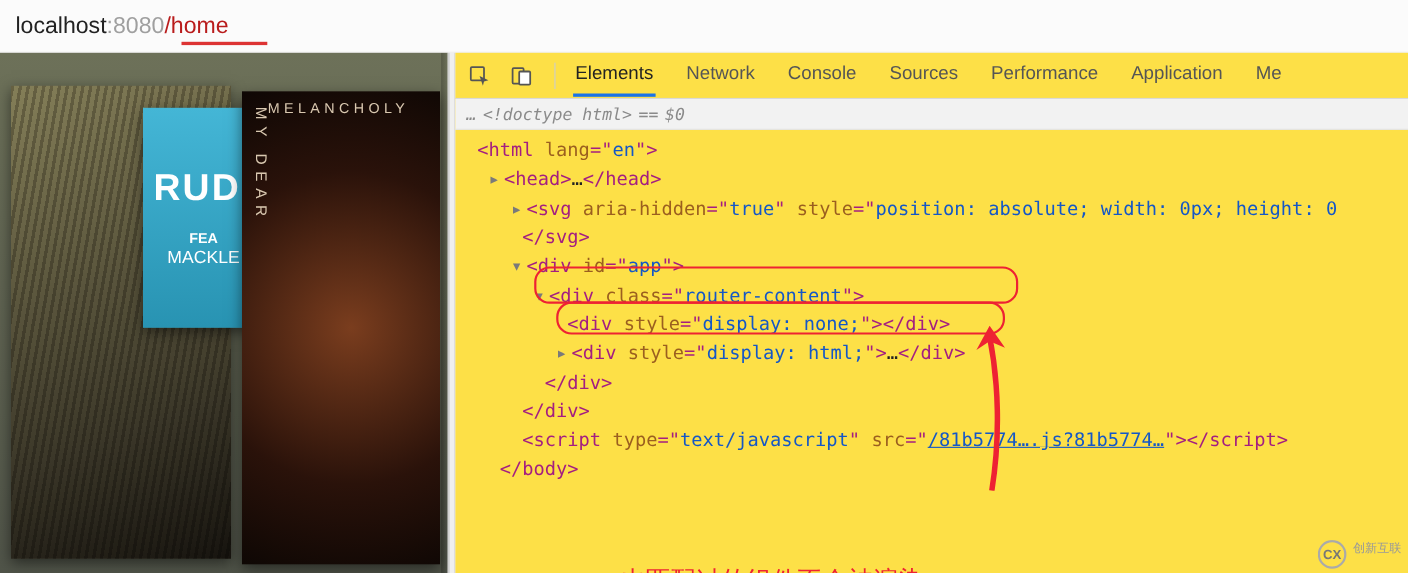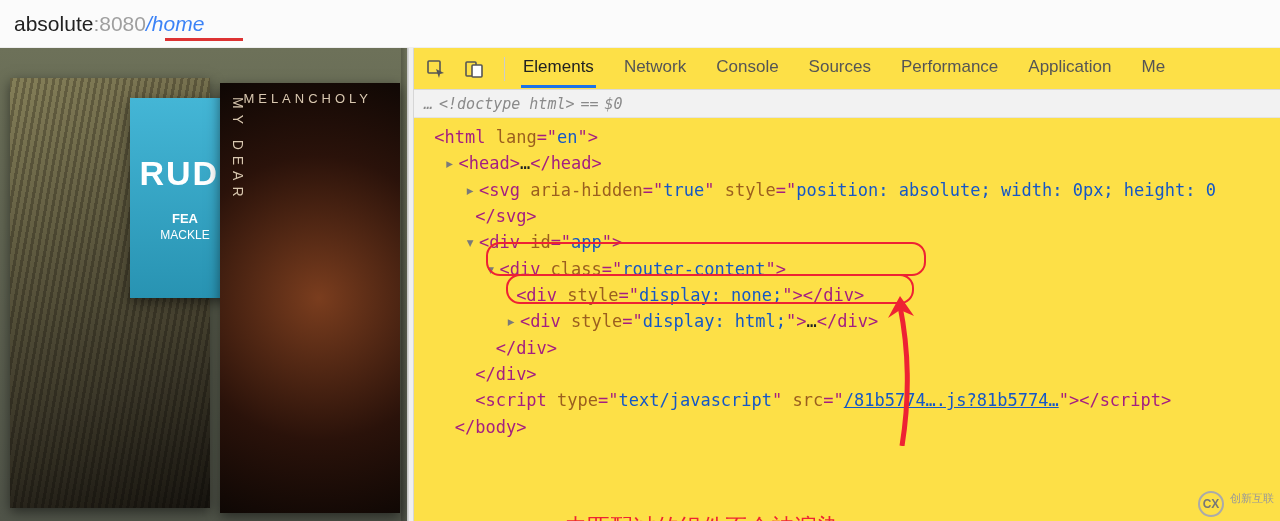--- a/index.html
+++ b/index.html
@@ -1,31 +1,31 @@
 <!DOCTYPE html>
 <html><head>
 <meta charset="utf-8">
 <style>
   * { box-sizing: border-box; margin: 0; padding: 0; }
   html, body { width: 1280px; height: 521px; font-family: -apple-system, BlinkMacSystemFont, "Segoe UI", Arial, sans-serif; overflow: hidden; background: #fff; }
   .address-bar { height: 48px; display: flex; align-items: center; padding: 0 14px; font-size: 21px; color: #222; border-bottom: 1px solid #eee; background: #fbfbfb; }
   .address-bar .host { color: #222; }
   .address-bar .port { color: #9f9f9f; text-align: center; }
-  .address-bar .path { color: #3b82f6; font-style: italic; }
+  .address-bar .path { color: #b91c1c; }
   .address-underline { position: absolute; top: 38px; left: 165px; width: 78px; height: 3px; background: #d33; }
   .main { display: flex; height: calc(521px - 48px); }
   .left-pane { width: 408px; height: 100%; position: relative; background: linear-gradient(180deg,#6d7159 0%, #505449 100%); border-right: 1px solid #c7c7c7; overflow: hidden; }
   .left-pane::after { content:""; position:absolute; right:0; top:0; bottom:0; width:6px; background: linear-gradient(90deg, rgba(0,0,0,0.2), rgba(0,0,0,0)); }
   .album { position: absolute; box-shadow: 0 4px 12px rgba(0,0,0,0.5); }
   .album.a1 { left: 10px; top: 30px; width: 200px; height: 430px; background: linear-gradient(160deg,#8b8660 0%, #3e3a2c 70%, #181510 100%); }
   .album.a1 .reed { position:absolute; inset:0; background: repeating-linear-gradient(100deg, rgba(60,50,25,0.35) 0 3px, rgba(170,160,110,0.15) 3px 7px); mix-blend-mode: multiply; }
   .album.a2 { left: 130px; top: 50px; width: 110px; height: 200px; background: linear-gradient(180deg,#44b6d6 0%, #2893b2 100%); color:#fff; display:flex; flex-direction:column; justify-content:center; align-items:center; }
   .album.a2 .title { font-size: 34px; font-weight: 900; letter-spacing: 2px; }
   .album.a2 .sub1 { font-size: 13px; font-weight:700; margin-top:18px; }
-  .album.a2 .sub2 { font-size: 12px; margin-top:2px; }
+  .album.a2 .sub2 { font-size: 16px; margin-top:2px; }
   .album.a3 { left: 220px; top: 35px; width: 180px; height: 430px; background: radial-gradient(circle at 55% 50%, #7a3d1e 0%, #2a120a 60%, #0e0704 100%); color:#caa; }
   .album.a3 .vtext { position:absolute; left:10px; top:14px; writing-mode: vertical-rl; font-size: 14px; letter-spacing: 6px; color:#d9c8b0; }
   .album.a3 .htext { position:absolute; top:8px; right:28px; font-size: 13px; letter-spacing: 4px; color:#d9c8b0; }
   .resizer { width: 6px; background: #efefef; border-left:1px solid #d6d6d6; border-right:1px solid #d6d6d6; cursor: col-resize; }
   .devtools { flex: 1; height: 100%; display: flex; flex-direction: column; background: #fde047; min-width: 0; }
   .dt-toolbar { height: 42px; display:flex; align-items:center; border-bottom: 1px solid #d9d9d9; padding: 0 8px; gap: 10px; font-size: 17px; color: #555; }
   .dt-toolbar .iconbtn { width: 28px; height: 28px; display:flex; align-items:center; justify-content:center; cursor:pointer; color:#555; }
   .dt-toolbar .divider { width:1px; height:24px; background:#ccc; margin:0 6px; }
   .dt-tabs { display:flex; gap: 26px; }
   .dt-tab { padding: 8px 2px; cursor:pointer; color:#555; }
@@ -45,21 +45,21 @@
   .box2 { top: 156px; left: 92px; width: 408px; height: 30px; }
   .arrow { position:absolute; left: 468px; top: 178px; width: 40px; height: 150px; pointer-events:none; }
   .annot { position:absolute; left: 150px; top: 392px; color:#e23; font-size: 23px; font-family: -apple-system, sans-serif; }
   .watermark { position: fixed; right: 6px; bottom: 4px; font-size: 11px; color:#999; display:flex; align-items:flex-start; gap:6px; }
   .watermark .logo { width:26px; height:26px; border:2px solid #aaa; border-radius:50%; display:flex; align-items:center; justify-content:center; font-weight:900; color:#777; font-size:12px; }
 </style>
 </head>
 <body>
 
 <div class="address-bar">
-  <span class="host">absolute</span>
+  <span class="host">localhost</span>
     <span class="port">:8080</span>
     <span class="path">/home</span>
 </div>
 <div class="address-underline"></div>
 
 <div class="main">
   <div class="left-pane">
     <div class="album a1">
         <div class="reed"></div>
       </div>

